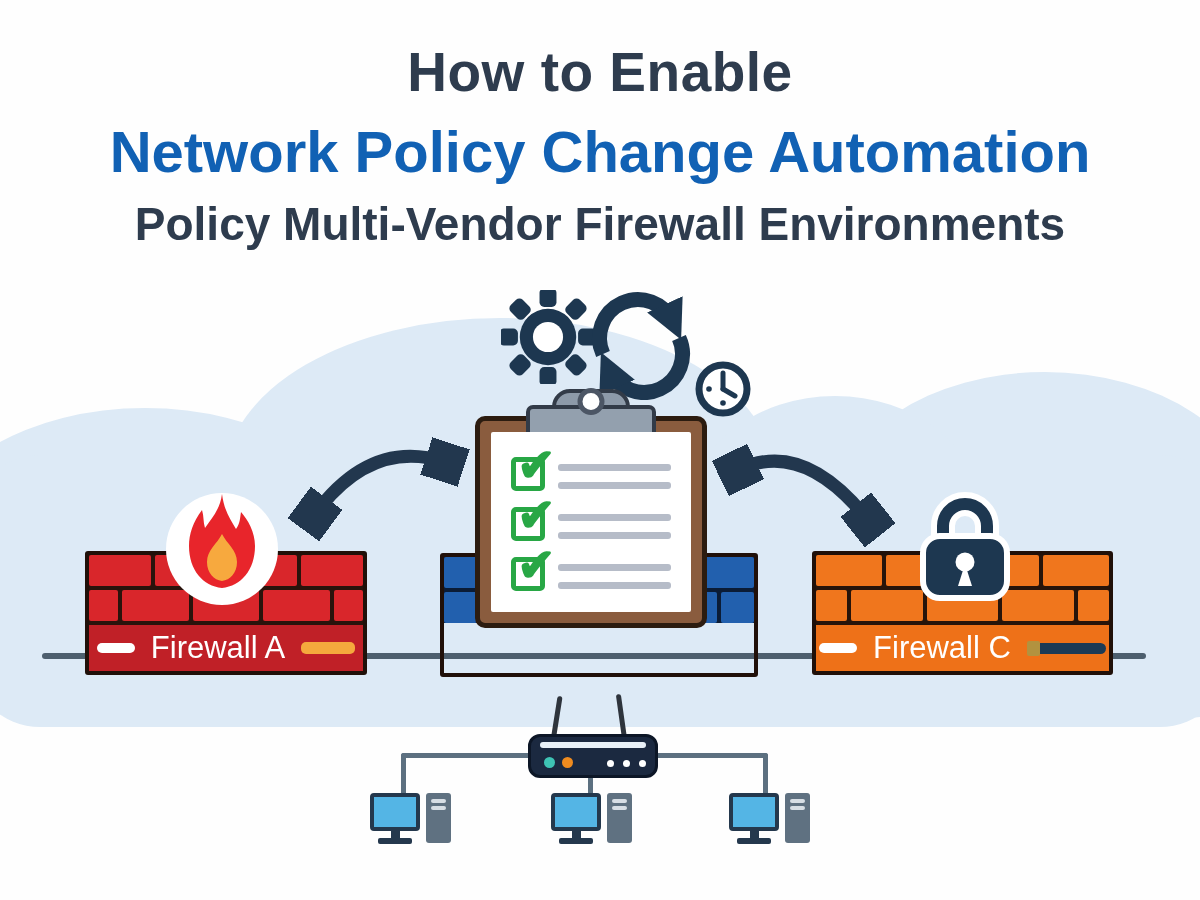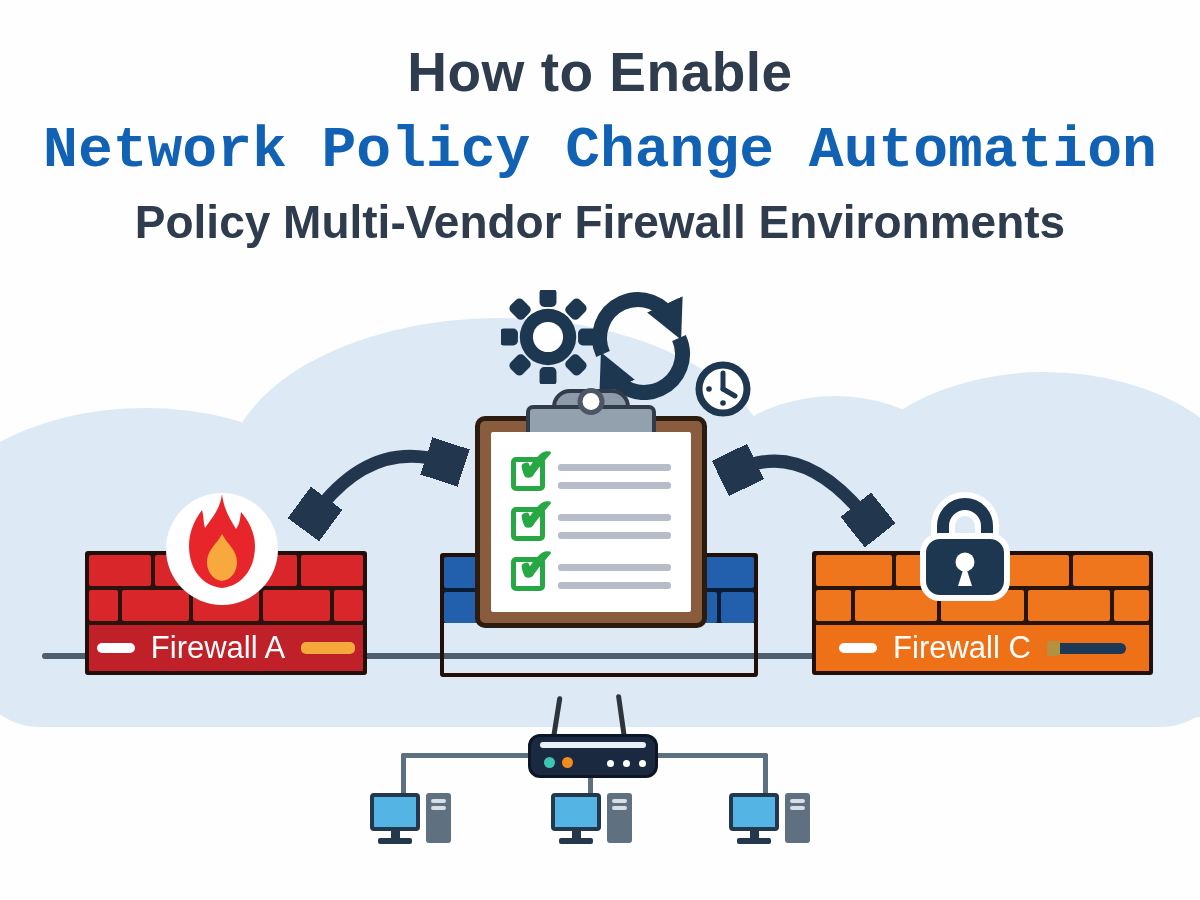--- a/index.html
+++ b/index.html
@@ -9,38 +9,38 @@
   .cloud-blob{position:absolute;background:var(--cloud);z-index:0;}
   .cb-base{left:-30px;top:455px;width:1260px;height:272px;border-radius:70px;}
   .cb-mid{left:225px;top:318px;width:550px;height:320px;border-radius:50%;}
   .cb-left{left:-70px;top:408px;width:430px;height:260px;border-radius:50%;}
   .cb-right{left:835px;top:372px;width:420px;height:280px;border-radius:50%;}
   .cb-midr{left:690px;top:396px;width:290px;height:230px;border-radius:50%;}
   .cb-farright{left:1075px;top:508px;width:220px;height:210px;border-radius:50%;}
   
   .title{position:absolute;left:0;top:0;width:100%;text-align:center;z-index:2;font-weight:700;}
   .t1{margin-top:40px;font-size:55px;letter-spacing:.5px;color:var(--title-dark);}
-  .t2{margin-top:14px;font-size:58px;color:var(--title-blue);font-family:Liberation Mono, monospace;}
+  .t2{margin-top:14px;font-size:58px;color:var(--title-blue);}
   .t3{margin-top:12px;font-size:46px;color:var(--title-dark);}
   
   .abs{position:absolute;}
   .z2{z-index:2;} .z3{z-index:3;}
   .navy-fill{fill:var(--navy);}
   .navy-stroke{stroke:var(--navy);}
   
   .arrow path{fill:none;stroke:var(--arrow);stroke-width:13;}
   
   .trunk-line{position:absolute;left:42px;top:653px;width:1104px;height:6px;
               background:var(--wire-dark);border-radius:3px;z-index:1;}
   
   .firewall{position:absolute;z-index:2;border:4px solid #201009;border-radius:3px;
             box-sizing:border-box;display:flex;flex-direction:column;}
   .fw-a{left:85px;top:551px;width:282px;height:124px;--brick:var(--fw-a-brick);--mortar:#2a130c;--labelbg:var(--fw-a-label);}
   .fw-b{left:440px;top:553px;width:318px;height:124px;--brick:var(--fw-b-brick);--mortar:#0b1c36;--labelbg:var(--fw-b-label);}
-  .fw-c{left:812px;top:551px;width:341px;height:124px;--brick:var(--fw-c-brick);--mortar:#27140a;--labelbg:var(--fw-c-label);}
+  .fw-c{left:812px;top:551px;width:301px;height:124px;--brick:var(--fw-c-brick);--mortar:#27140a;--labelbg:var(--fw-c-label);}
   .bricks{flex:0 0 66px;background:var(--mortar);display:flex;flex-direction:column;gap:4px;}
   .brick-row{display:flex;gap:4px;flex:1;}
   .brick{background:var(--brick);border-radius:2px;}
   .fw-label{flex:1;background:var(--labelbg);border-top:4px solid var(--mortar);
             display:flex;align-items:center;justify-content:center;gap:16px;}
   .fw-label .txt{color:#fff;font-size:31px;font-weight:400;white-space:nowrap;}
   .dash{height:10px;border-radius:5px;}
   .dash-white{width:38px;background:#fff;}
   .dash-a{width:54px;height:12px;background:var(--accent-a);}
   .dash-b{width:64px;height:12px;background:var(--accent-b);}

